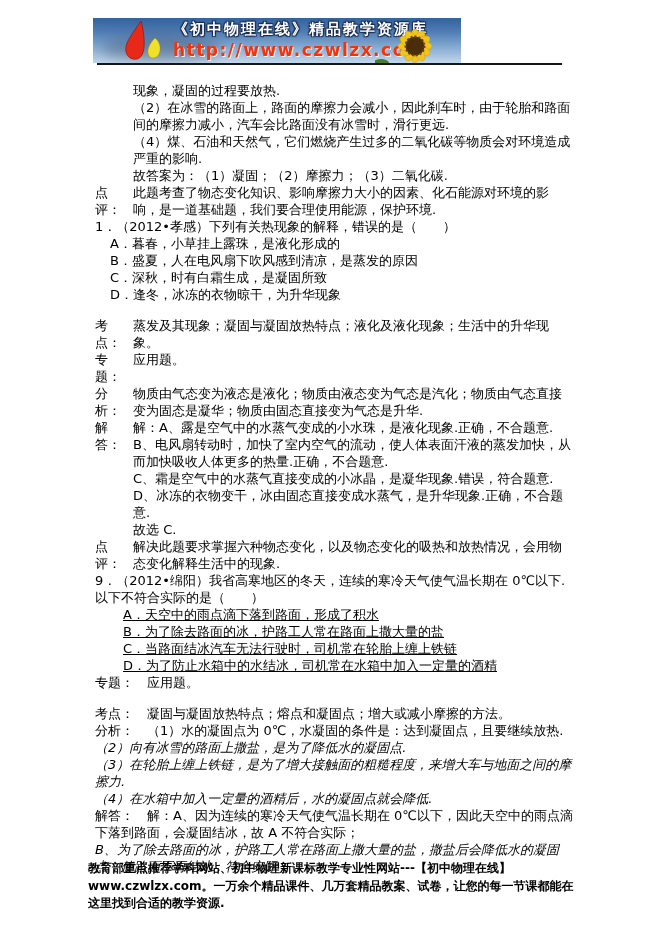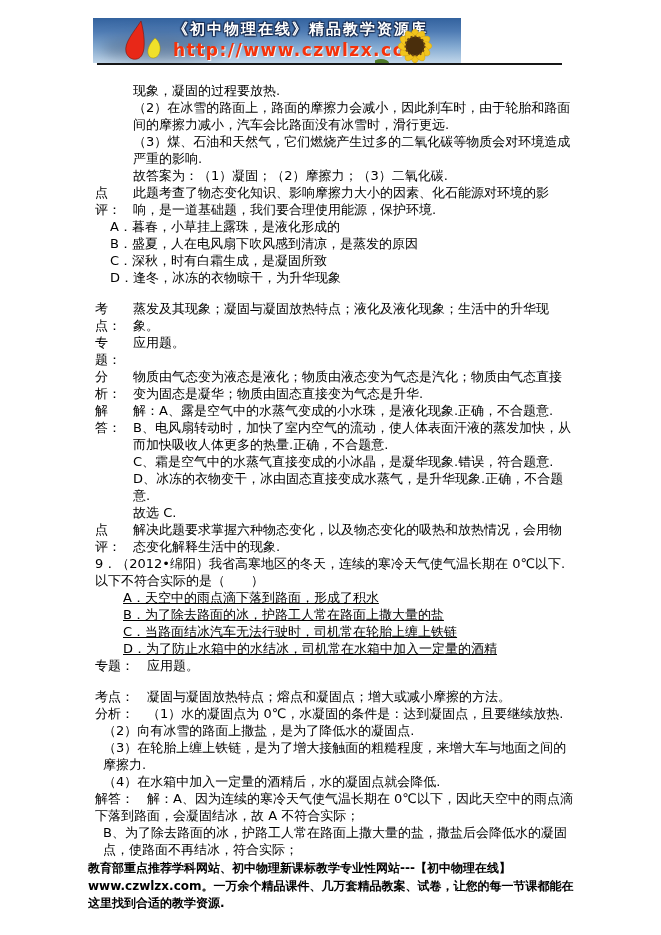--- a/index.html
+++ b/index.html
@@ -40,21 +40,21 @@
   }
   .line{white-space:pre-wrap;}
   .cont{margin-left:38px;}
   .hang{display:flex;}
   .hang .lbl{flex:0 0 38px;width:38px;}
   .hang .txt{flex:1;white-space:pre-wrap;}
   .flow .lbl{display:inline-block;width:52px;}
   .q{margin-left:0;}
   .opt{margin-left:15px;}
   .opt9{margin-left:28px;text-decoration:underline;}
-  .plain{margin-left:8px;}
+  .plain{margin-left:0;font-style:italic;}
   .mt{margin-top:14px;}
 
   
   .footer{
     position:absolute;left:88px;top:860px;width:486px;
     font-size:12px;line-height:17.5px;font-weight:bold;
     font-family:"DejaVu Sans",sans-serif;
   }
 </style>
 </head>
@@ -89,23 +89,24 @@
         <circle r="9.5" fill="none" stroke="#6b4516" stroke-width="2" stroke-dasharray="2 2"></circle>
       </g>
       <ellipse cx="6" cy="39" rx="8" ry="4" fill="#4f7a2a"></ellipse>
     </svg>
   </div>
   <div class="banner-line"></div>
 
   <div class="doc">
       <div class="line cont">现象，凝固的过程要放热.</div>
       <div class="line cont">（2）在冰雪的路面上，路面的摩擦力会减小，因此刹车时，由于轮胎和路面间的摩擦力减小，汽车会比路面没有冰雪时，滑行更远.</div>
-      <div class="line cont">（3）煤、石油和天然气，它们燃烧产生过多的二氧化碳等物质会对环境造成严重的影响.</div>
+      <div class="line cont">（4）煤、石油和天然气，它们燃烧产生过多的二氧化碳等物质会对环境造成严重的影响.</div>
       <div class="line cont">故答案为：（1）凝固；（2）摩擦力；（3）二氧化碳.</div>
       <div class="line hang"><span class="lbl">点评：</span><span class="txt">此题考查了物态变化知识、影响摩擦力大小的因素、化石能源对环境的影响，是一道基础题，我们要合理使用能源，保护环境.</span></div>
+      <div class="line q">1．（2012•孝感）下列有关热现象的解释，错误的是（　　）</div>
       <div class="line opt">A．暮春，小草挂上露珠，是液化形成的</div>
       <div class="line opt">B．盛夏，人在电风扇下吹风感到清凉，是蒸发的原因</div>
       <div class="line opt">C．深秋，时有白霜生成，是凝固所致</div>
       <div class="line opt">D．逢冬，冰冻的衣物晾干，为升华现象</div>
       <div class="line hang mt"><span class="lbl">考点：</span><span class="txt">蒸发及其现象；凝固与凝固放热特点；液化及液化现象；生活中的升华现象。</span></div>
       <div class="line hang"><span class="lbl">专题：</span><span class="txt">应用题。</span></div>
       <div class="line hang"><span class="lbl">分析：</span><span class="txt">物质由气态变为液态是液化；物质由液态变为气态是汽化；物质由气态直接变为固态是凝华；物质由固态直接变为气态是升华.</span></div>
       <div class="line hang"><span class="lbl">解答：</span><span class="txt">解：A、露是空气中的水蒸气变成的小水珠，是液化现象.正确，不合题意.
 B、电风扇转动时，加快了室内空气的流动，使人体表面汗液的蒸发加快，从而加快吸收人体更多的热量.正确，不合题意.
 C、霜是空气中的水蒸气直接变成的小冰晶，是凝华现象.错误，符合题意.

